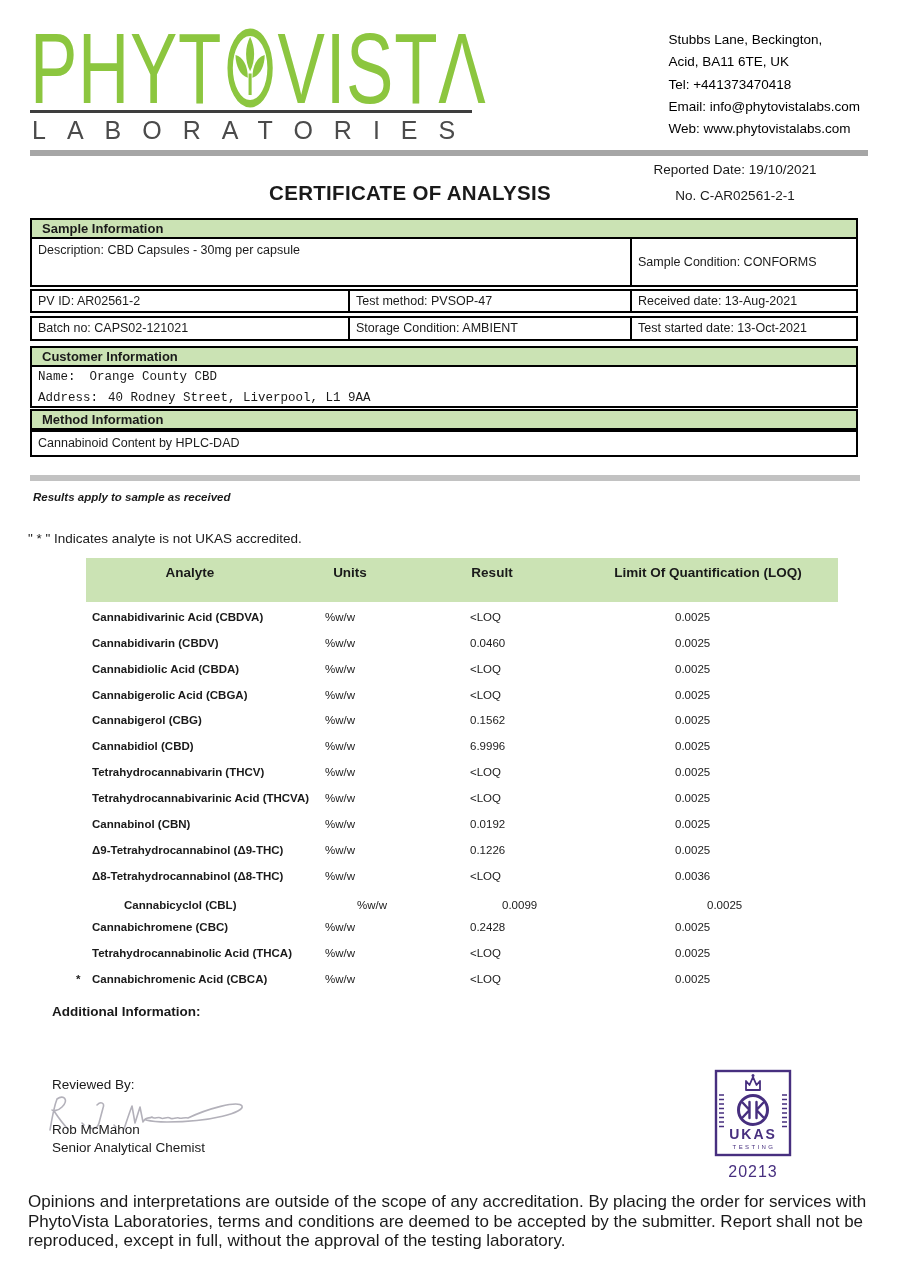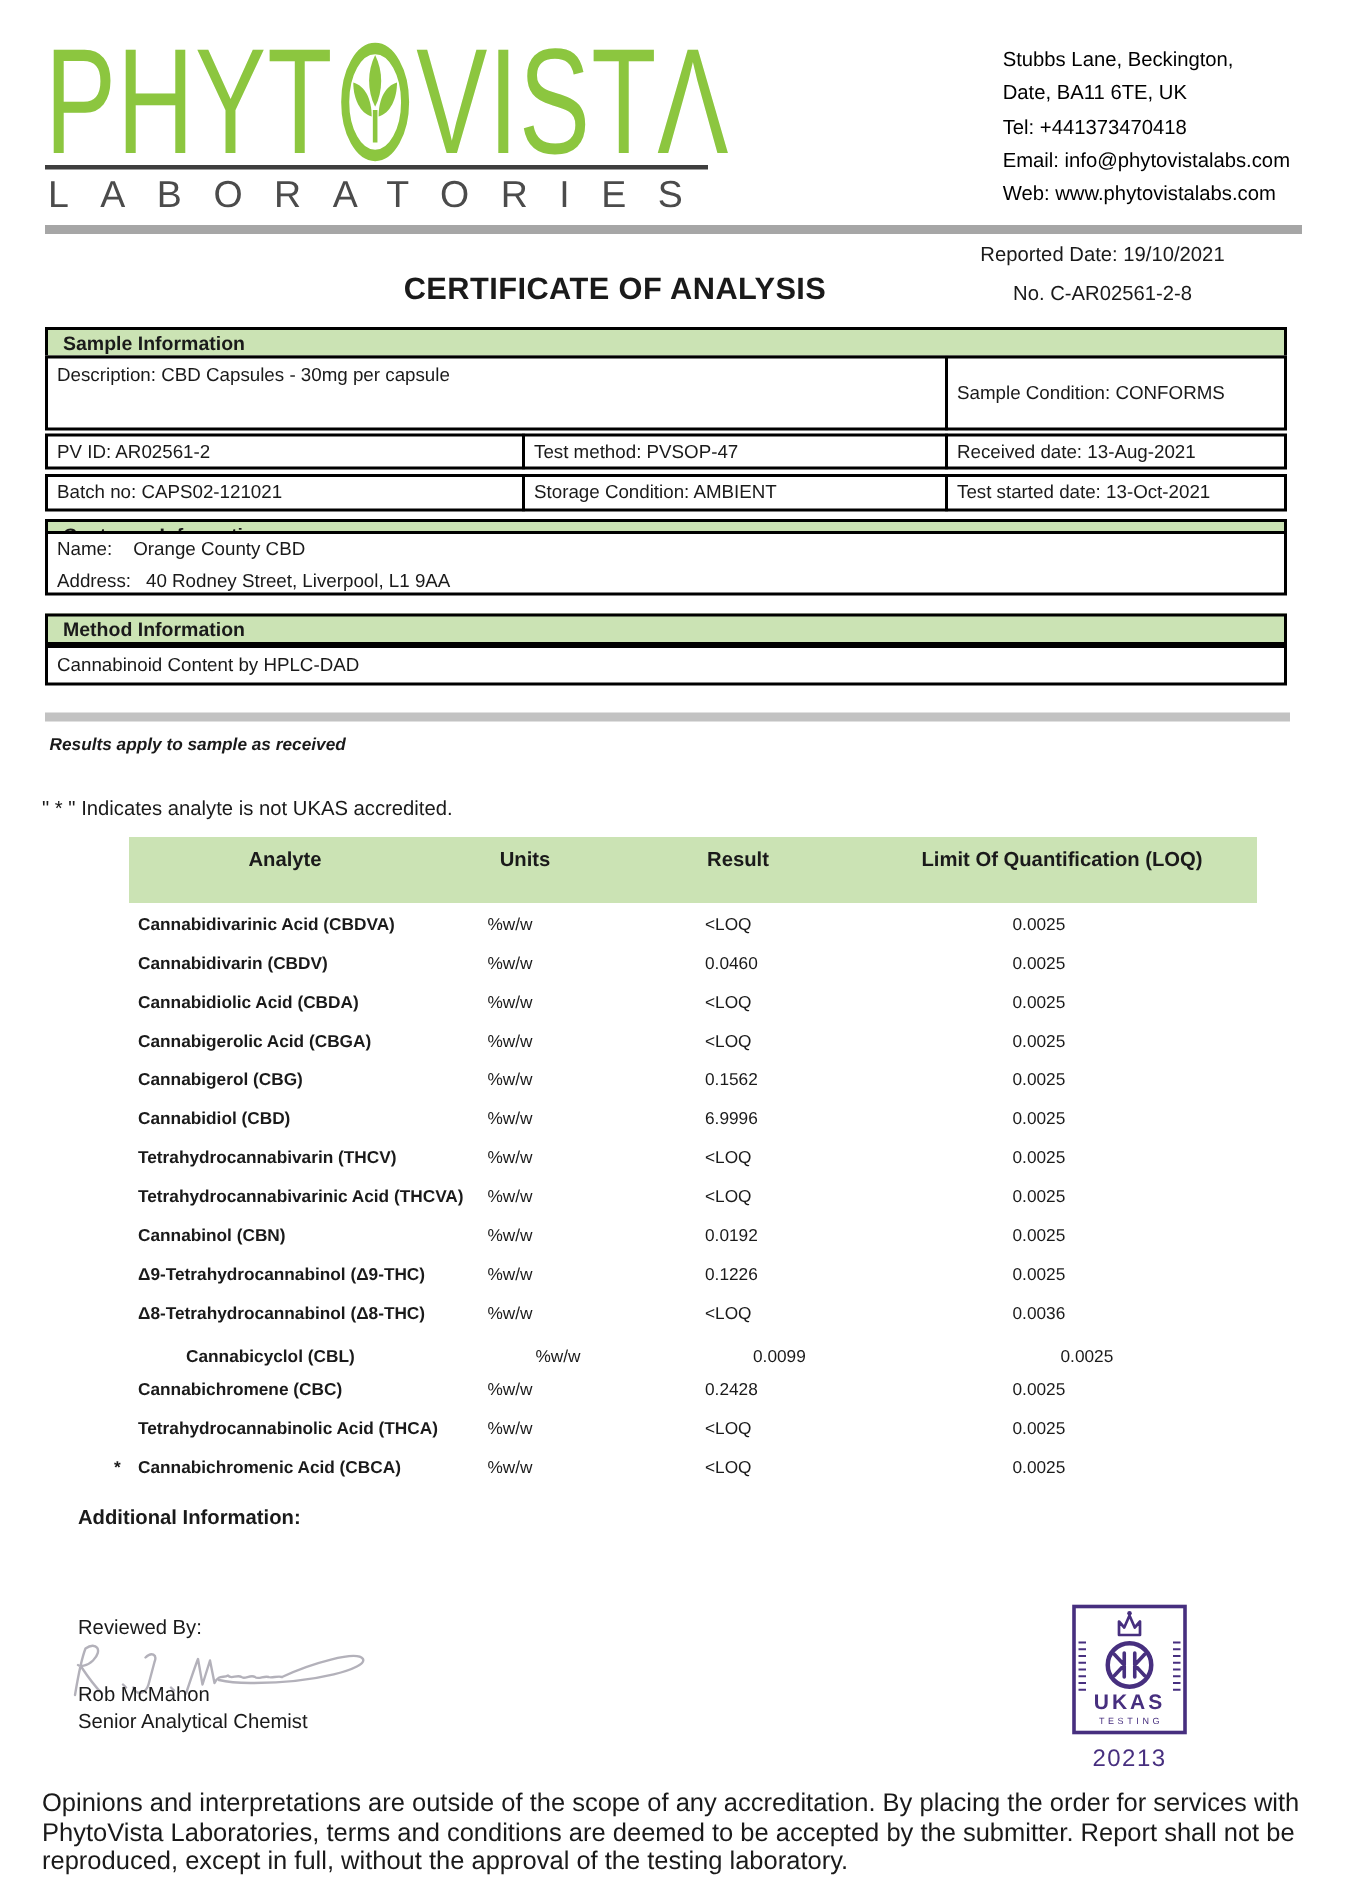--- a/index.html
+++ b/index.html
@@ -52,21 +52,21 @@
   #bar-sample{top:218px;}
   #cell-desc{left:30px;top:237px;width:602px;height:50px;padding-top:4px;}
   #cell-cond{left:630px;top:237px;width:228px;height:50px;display:flex;align-items:center;}
   #cell-pvid{left:30px;top:289px;width:320px;height:24px;line-height:20px;}
   #cell-testmethod{left:348px;top:289px;width:284px;height:24px;line-height:20px;}
   #cell-received{left:630px;top:289px;width:228px;height:24px;line-height:20px;}
   #cell-batch{left:30px;top:316px;width:320px;height:25px;line-height:21px;}
   #cell-storage{left:348px;top:316px;width:284px;height:25px;line-height:21px;}
   #cell-started{left:630px;top:316px;width:228px;height:25px;line-height:21px;}
   #bar-customer{top:346px;}
-  #cell-customer{left:30px;top:354px;width:828px;height:43px;}
+  #cell-customer{left:30px;top:365px;width:828px;height:43px;font-family:Liberation Mono, monospace;}
   #cust-name{position:absolute;left:6px;top:3px;}
   #cust-addr{position:absolute;left:6px;top:24px;}
   #cust-name .val{margin-left:14px;}
   #cust-addr .val{margin-left:10px;}
   #bar-method{top:409px;}
   #cell-methodinfo{left:30px;top:430px;width:828px;height:27px;line-height:23px;}
   
   #mid-rule{position:absolute;left:30px;top:475px;width:830px;height:6px;background:var(--rule-gray-light);}
   #note-sample{position:absolute;left:33px;top:491px;font-size:11.5px;font-weight:bold;font-style:italic;}
   #note-accred{position:absolute;left:28px;top:531px;font-size:13.5px;}
@@ -113,31 +113,31 @@
       <path d="M50,25 C40,27 34,35 34,46 C44,44 50,35 50,25 Z" fill="#8CC63F"></path>
       <path d="M31,42 L31,62" stroke="#8CC63F" stroke-width="4"></path>
     </svg>
     <span>VISTΛ</span>
   </div>
   <div id="logo-rule"></div>
   <div id="brand-sub">LABORATORIES</div>
 
   <div id="contact">
     <div>Stubbs Lane, Beckington,</div>
-    <div>Date, BA11 6TE, UK</div>
+    <div>Acid, BA11 6TE, UK</div>
     <div>Tel: +441373470418</div>
     <div>Email: info@phytovistalabs.com</div>
     <div>Web: www.phytovistalabs.com</div>
   </div>
 
   <div id="head-rule"></div>
 
   <div id="report-meta">
     <div>Reported Date: 19/10/2021</div>
-    <div class="line2">No. C-AR02561-2-8</div>
+    <div class="line2">No. C-AR02561-2-1</div>
   </div>
   <div id="coa-title">CERTIFICATE OF ANALYSIS</div>
 
   <div class="bar" id="bar-sample">Sample Information</div>
   <div class="cellbox" id="cell-desc">Description: CBD Capsules - 30mg per capsule</div>
   <div class="cellbox" id="cell-cond">
       <span>Sample Condition: CONFORMS</span>
     </div>
   <div class="cellbox" id="cell-pvid">PV ID: AR02561-2</div>
   <div class="cellbox" id="cell-testmethod">Test method: PVSOP-47</div>

